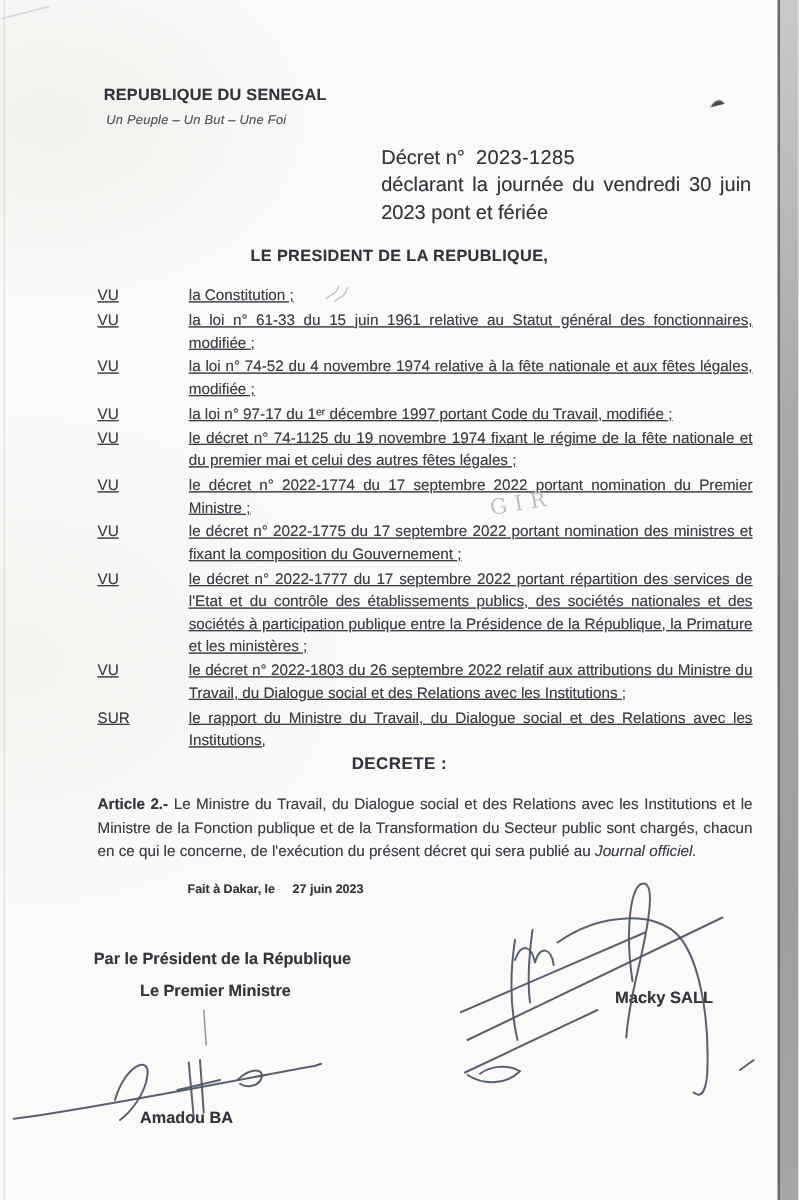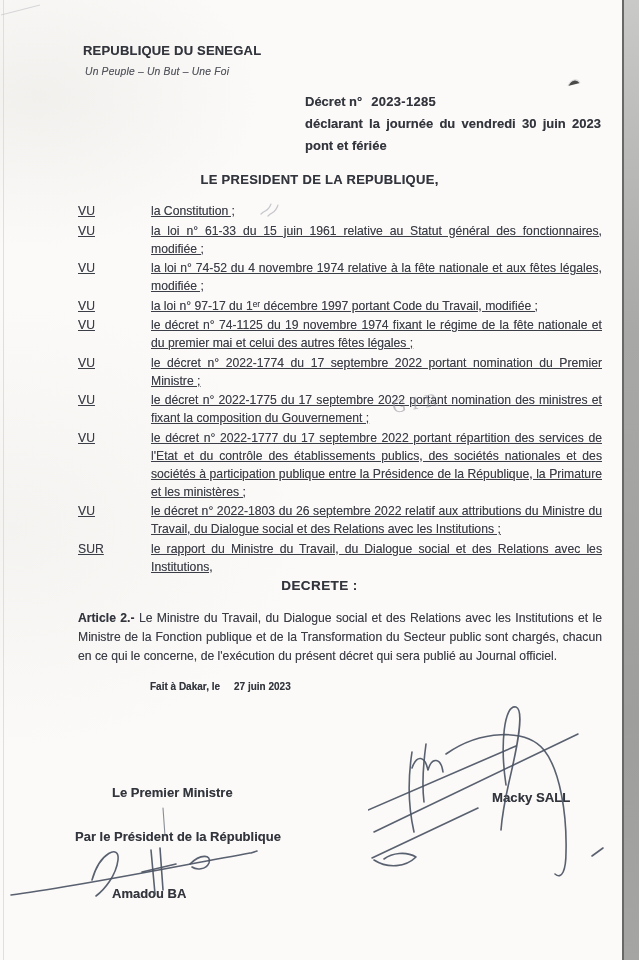--- a/index.html
+++ b/index.html
@@ -14,49 +14,49 @@
     font-size:12.2px; line-height:18px; color:#3c3e47;
     text-shadow:0 0 .5px rgba(60,62,72,.5);
   }
   
   .scan-strip { position:absolute; top:0; right:0; width:17px; height:960px;
     background:linear-gradient(180deg,#c9c9c7,#a8a8a6 35%,#9e9e9c 75%,#a5a5a3);
     border-left:2px solid #686866; }
   .left-edge-line { position:absolute; left:3px; top:0; width:1px; height:960px;
     background:#d9d9d6; opacity:.85; }
 
-  .brand { padding-top:42px; margin-left:83px; }
+  .brand { padding-top:67px; margin-left:83px; }
   .brand-title { font-size:13px; font-weight:700; letter-spacing:.2px; color:#33353d; }
   .brand-motto { font-style:italic; font-size:10.3px; color:#55575f; margin-top:3px; margin-left:2px; letter-spacing:.2px; }
 
-  .decree-head { margin:10px 0 0 305px; width:296px; font-weight:700; font-size:13px; color:#33353d; line-height:22px; }
+  .decree-head { margin:10px 0 0 305px; width:296px; font-weight:400; font-size:16px; color:#33353d; line-height:22px; }
   .decree-num { margin-left:9px; letter-spacing:.3px; }
   .decree-subject { text-align:justify; }
 
   .president-line { margin-top:14px; text-align:center; font-weight:700; font-size:13px; letter-spacing:.3px; color:#33353d; }
 
   .visas { margin:13px 0 0 78px; width:524px;text-decoration:underline; }
   .visa { display:flex; margin-bottom:1.5px; }
   .visa-label { flex:0 0 37px; }
   .visa-text { flex:1; text-align:justify; position:relative;margin-left:36px; }
 
   .decrete { text-align:center; font-weight:700; font-size:13.5px; letter-spacing:.4px; color:#33353d; }
 
   .article { margin-left:78px; width:524px; text-align:justify; line-height:19px; }
   .article-1 { margin-top:13px; }
   .article-2 { margin-top:14px; }
   .lead { font-weight:700; color:#33353d; }
-  .ital { }
+  .ital { font-style:italic; }
 
   .closing { margin:12px 0 0 150px; font-weight:700; font-size:10px; color:#33353d; }
   .closing .date { margin-left:14px; }
 
   .abs { position:absolute; }
   .sig-label { position:absolute; font-weight:700; font-size:13px; color:#33353d; white-space:nowrap; }
-  .by-president { left:75px; top:828px; }
+  .by-president { left:75px; top:758px; }
   .pm-title { left:112px; top:784px; }
   .pm-name { left:112px; top:885px; }
   .president-name { left:492px; top:789px; font-size:13.2px; }
 
   .sig path, .mark path { fill:none; stroke:#4b5263; stroke-width:1.6; stroke-linecap:round; stroke-linejoin:round; opacity:.92; }
   .mark path { stroke:#b8b9c1; stroke-width:1.2; opacity:.8; }
   .mark-faint path { stroke:#c9c9ce; stroke-width:1.1; opacity:.7; }
 
   .watermark { position:absolute; left:392px; top:394px;
     font-family:"DejaVu Serif","Liberation Serif",serif; font-size:17px; letter-spacing:6px;

